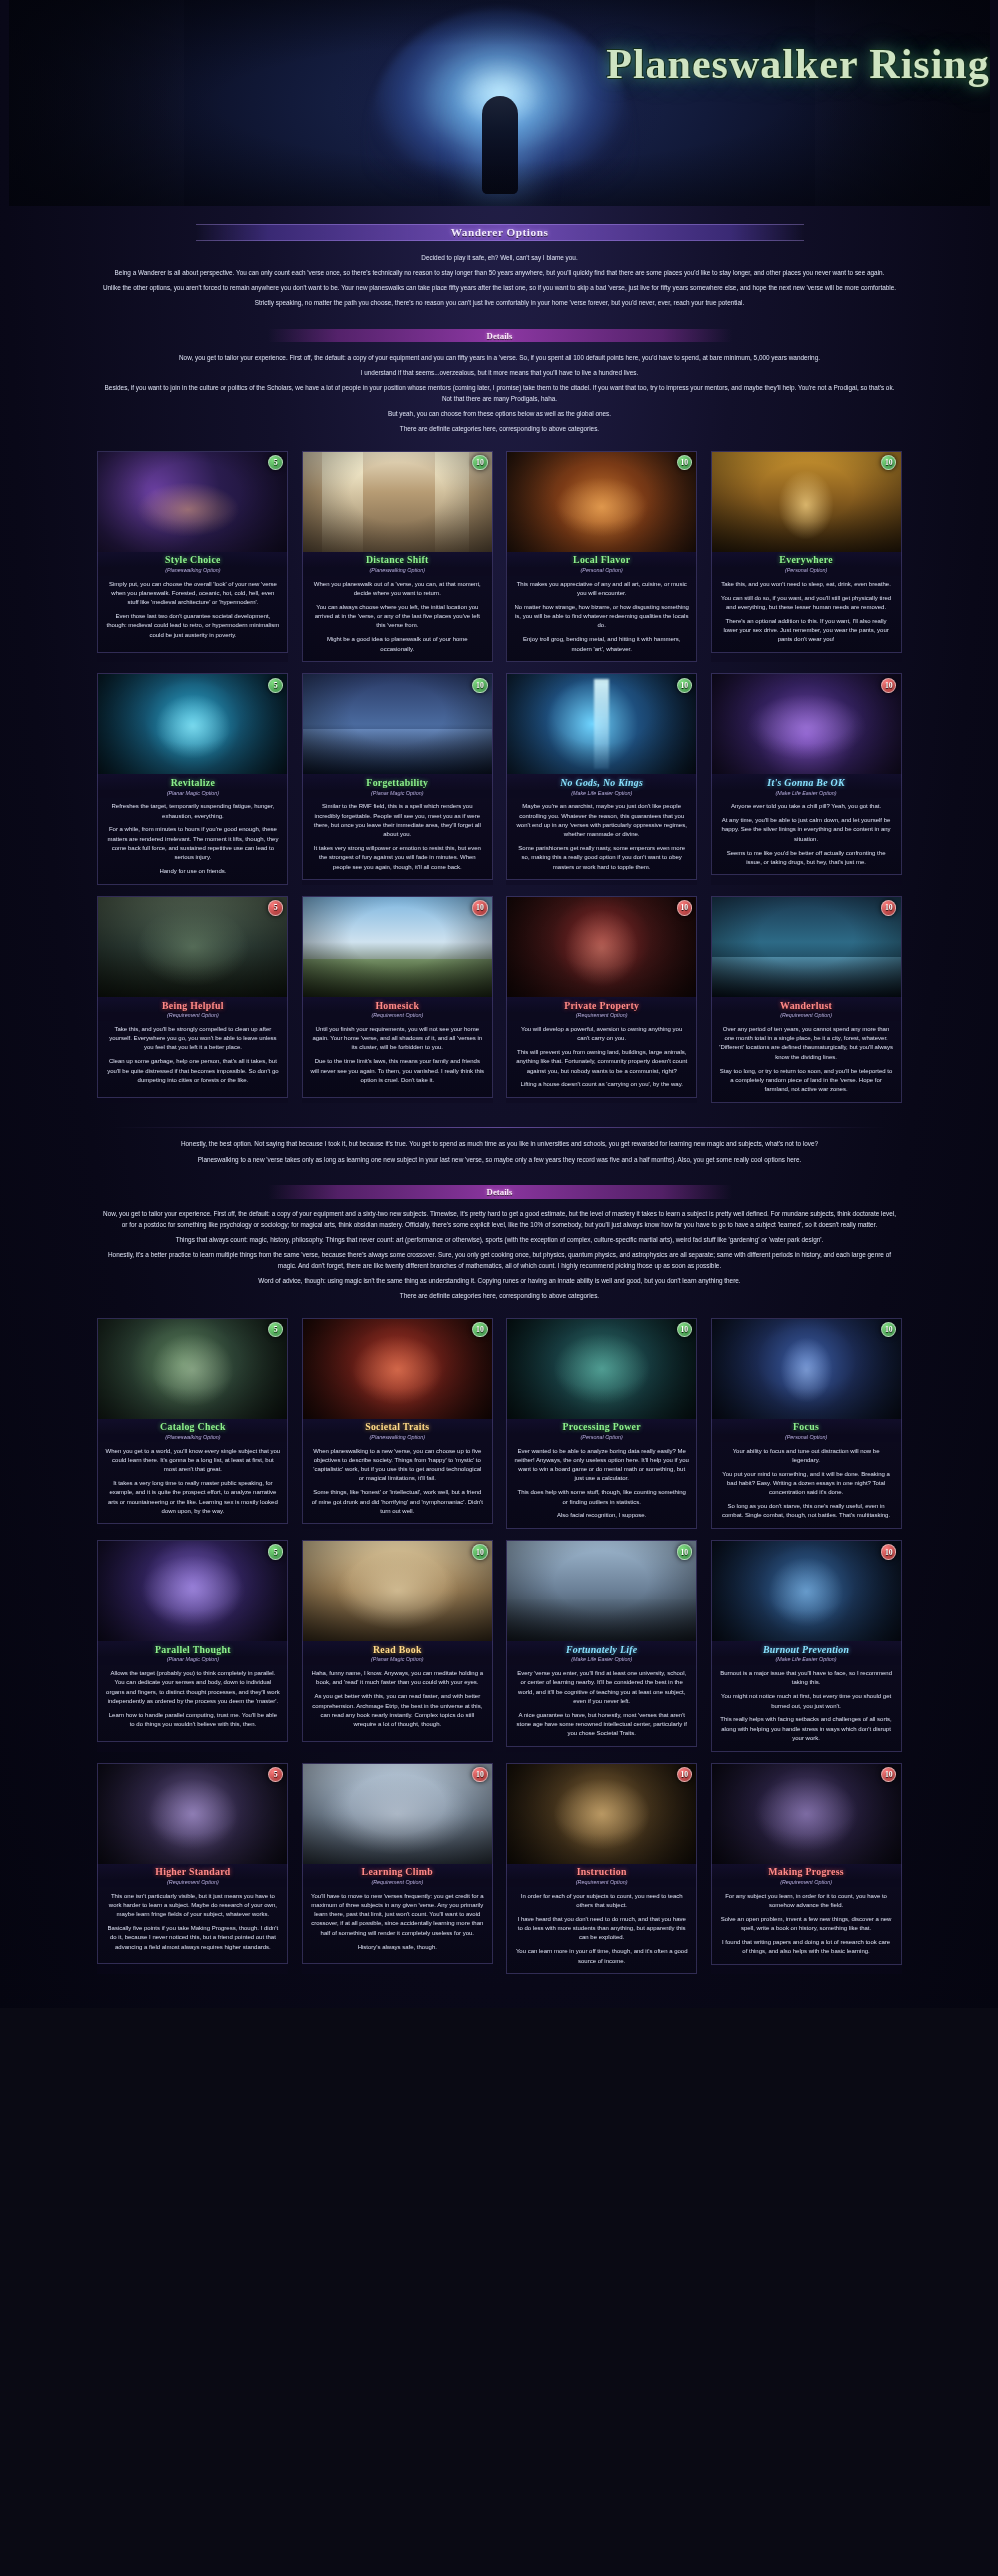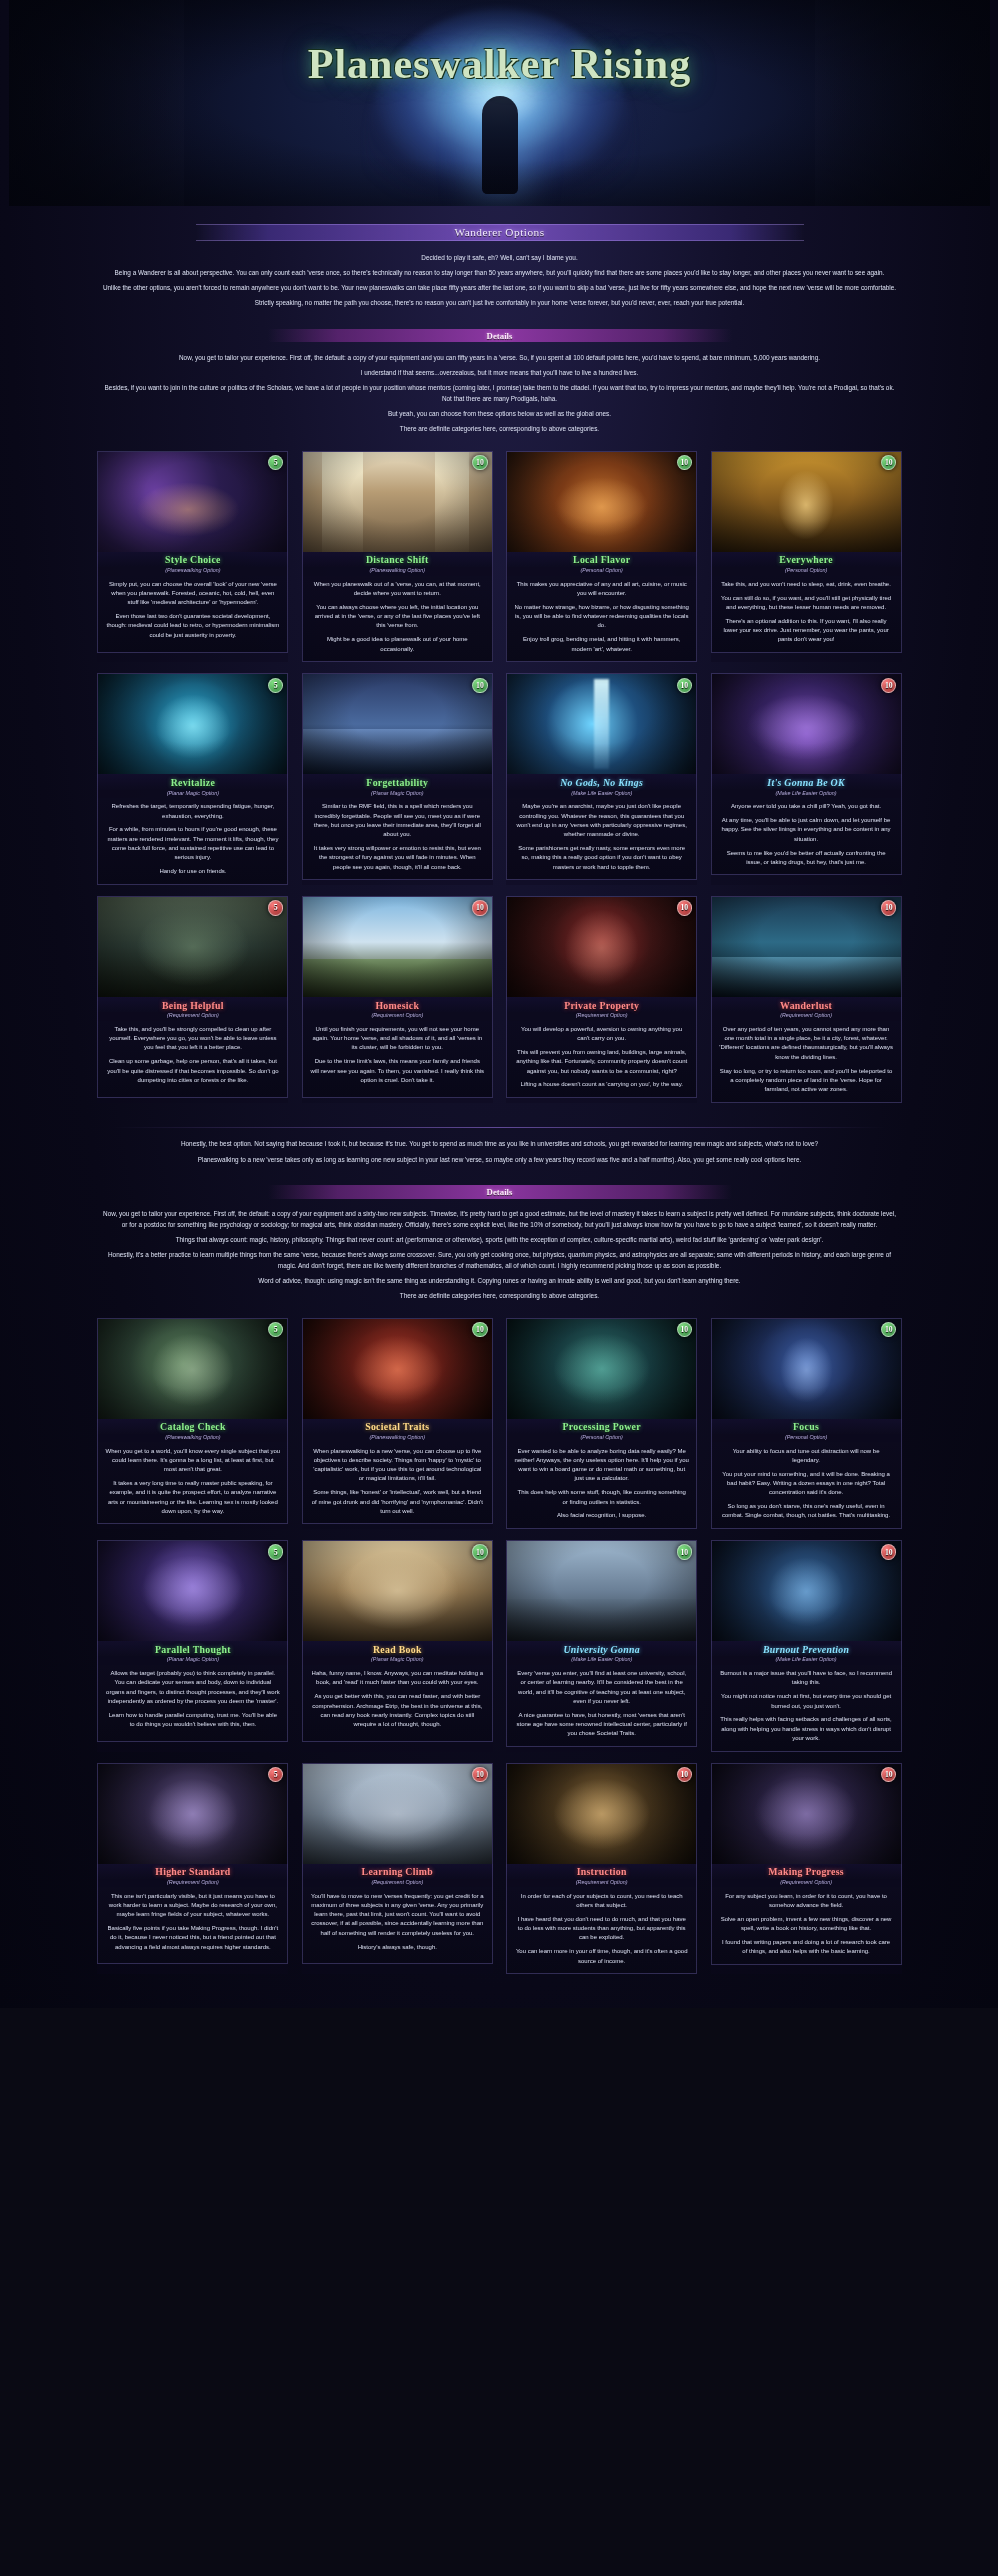--- a/index.html
+++ b/index.html
@@ -49,21 +49,21 @@
     background: linear-gradient(180deg, rgba(10,14,34,0.9), rgba(6,8,20,0.98));
     border-radius: 20.6px 20.6px 6.2px 6.2px;
     box-shadow: 0 0 31px 13.4px rgba(120,190,255,0.25);
   }
   .hero .vignette {
     position: absolute; inset: 0;
     background: radial-gradient(ellipse at 50% 50%, rgba(0,0,0,0) 40%, rgba(3,4,12,0.85) 100%);
   }
   .hero-title {
     position: absolute; left: 0; right: 0; top: 40px;
-    text-align: center;
+    text-align: right;
     font-family: "Liberation Serif", serif;
     font-size: 42px;
     font-weight: bold;
     letter-spacing: 1px;
     color: #cfe4c2;
     text-shadow:
       0 0 1px #0d1f12,
       1px 1px 0 #16301c,
       -1px -1px 0 #16301c,
       0 0 13.4px rgba(120,255,160,0.45),
@@ -80,21 +80,21 @@
   }
   .banner .bar {
     height: 17.5px;
     background: linear-gradient(90deg, rgba(40,30,90,0) 0%, rgba(70,50,140,0.75) 12%, rgba(120,80,190,0.9) 50%, rgba(70,50,140,0.75) 88%, rgba(40,30,90,0) 100%);
     border-top: 0.5px solid rgba(190,160,255,0.35);
     border-bottom: 0.5px solid rgba(190,160,255,0.35);
     display: flex; align-items: center; justify-content: center;
   }
   .banner .bar span {
     font-family: "Liberation Serif", serif;
-    font-size: 11.3px; font-weight: normal;
+    font-size: 11.3px; font-weight: bold;
     color: #f2e9ff;
     letter-spacing: 0.5px;
     text-shadow: 0 0 4.1px rgba(200,160,255,0.9), 0 0.5px 1px #000;
   }
   .subbanner {
     margin: 13.4px auto 4.1px;
     width: 464px; text-align: left;
   }
   .subbanner .bar {
     height: 13.4px;
@@ -555,21 +555,21 @@
               <p>Haha, funny name, I know. Anyways, you can meditate holding a book, and 'read' it much faster than you could with your eyes.</p>
               <p>As you get better with this, you can read faster, and with better comprehension. Archmage Etrip, the best in the universe at this, can read any book nearly instantly. Complex topics do still wrequire a lot of thought, though.</p>
             </div>
           </div>
           <div class="card">
             <div class="art">
               <div class="sc sc-univ"></div>
               <div class="shade"></div>
               <div class="cost c-green">10</div>
             </div>
-            <div class="title t-cyan">University Gonna</div>
+            <div class="title t-cyan">Fortunately Life</div>
             <div class="ctype">(Make Life Easier Option)</div>
             <div class="ctext">
               <p>Every 'verse you enter, you'll find at least one university, school, or center of learning nearby. It'll be considered the best in the world, and it'll be cognitive of teaching you at least one subject, even if you never left.</p>
               <p>A nice guarantee to have, but honestly, most 'verses that aren't stone age have some renowned intellectual center, particularly if you chose Societal Traits.</p>
             </div>
           </div>
           <div class="card">
             <div class="art">
               <div class="sc sc-burnout"></div>
               <div class="shade"></div>

